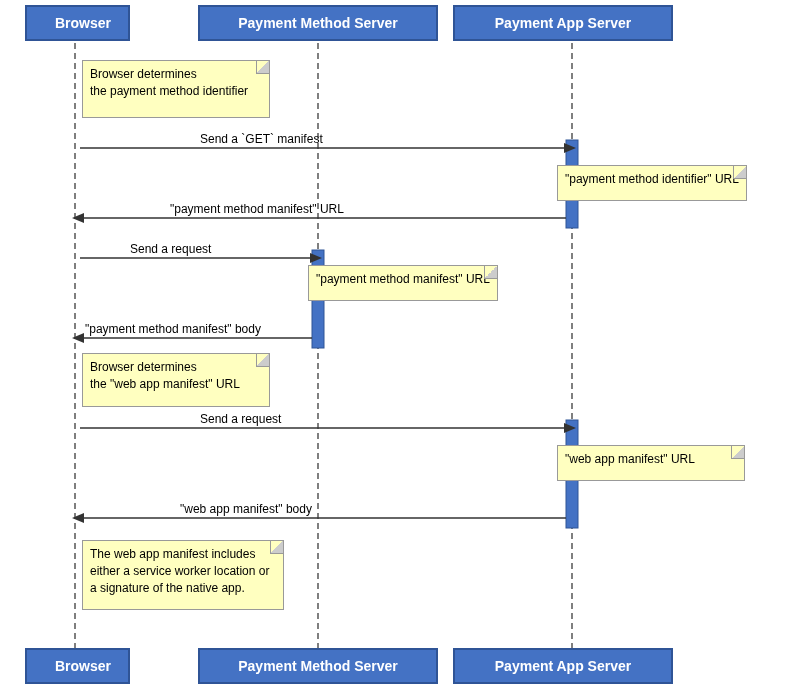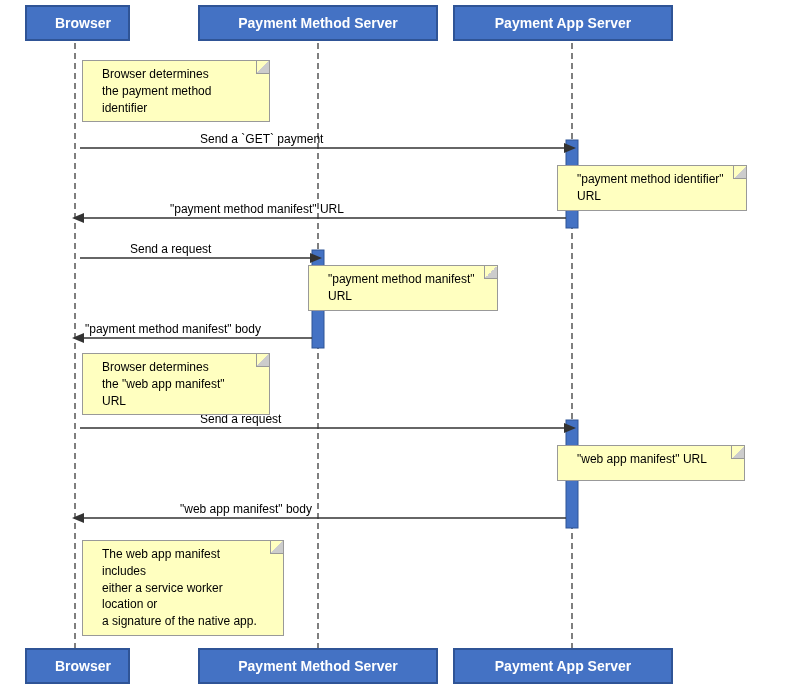--- a/index.html
+++ b/index.html
@@ -30,21 +30,21 @@
       border: 2px solid #2f5496;
       text-align: center;
       white-space: nowrap;
     }
 
     
     .note-box {
       position: absolute;
       background: #ffffc0;
       border: 1px solid #999;
-      padding: 5px 19px;
+      padding: 5px 7px;
       font-size: 12px;
       line-height: 1.4;
     }
     .note-box::after {
       content: '';
       position: absolute;
       top: 0;
       right: 0;
       width: 12px;
       height: 12px;
@@ -118,21 +118,21 @@
     <span>Browser</span>
   </div>
   <div class="actor-box" style="left:198px; top:648px; width:240px;">
     <span>Payment Method Server</span>
   </div>
   <div class="actor-box" style="left:453px; top:648px; width:220px;">
     <span>Payment App Server</span>
   </div>
 
   <div class="arrow-label" style="left:200px; top:132px;">
-    Send a `GET` payment
+    Send a `GET` manifest
   </div>
   <div class="arrow-label" style="left:170px; top:202px;">
     "payment method manifest" URL
   </div>
   <div class="arrow-label" style="left:130px; top:242px;">
     Send a request
   </div>
   <div class="arrow-label" style="left:85px; top:322px;">
     "payment method manifest" body
   </div>

